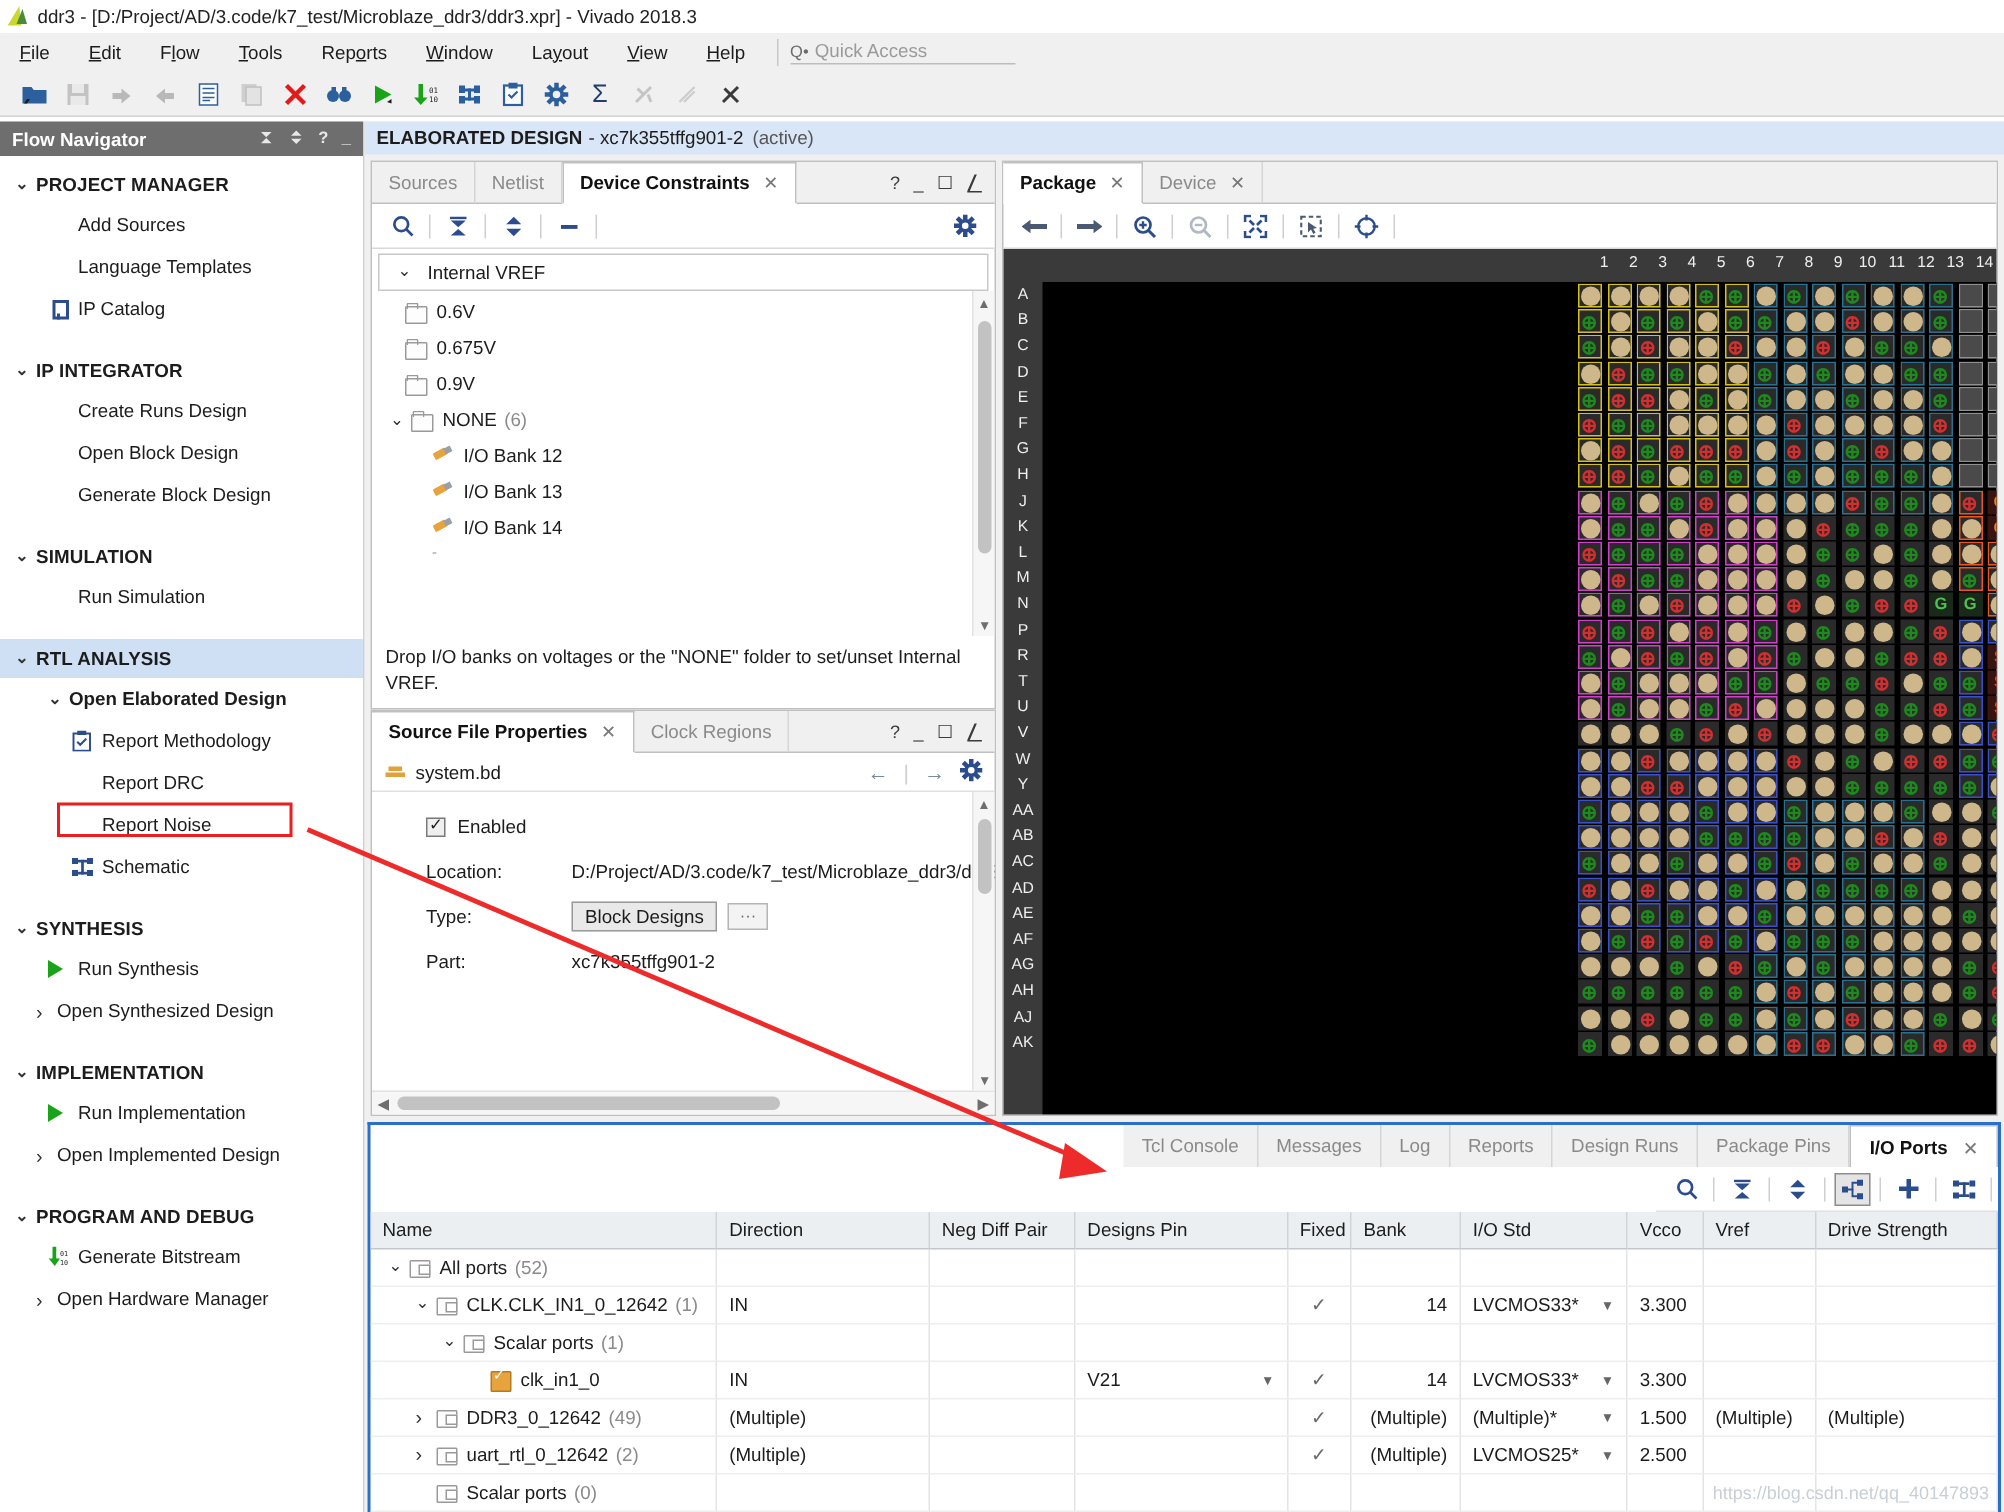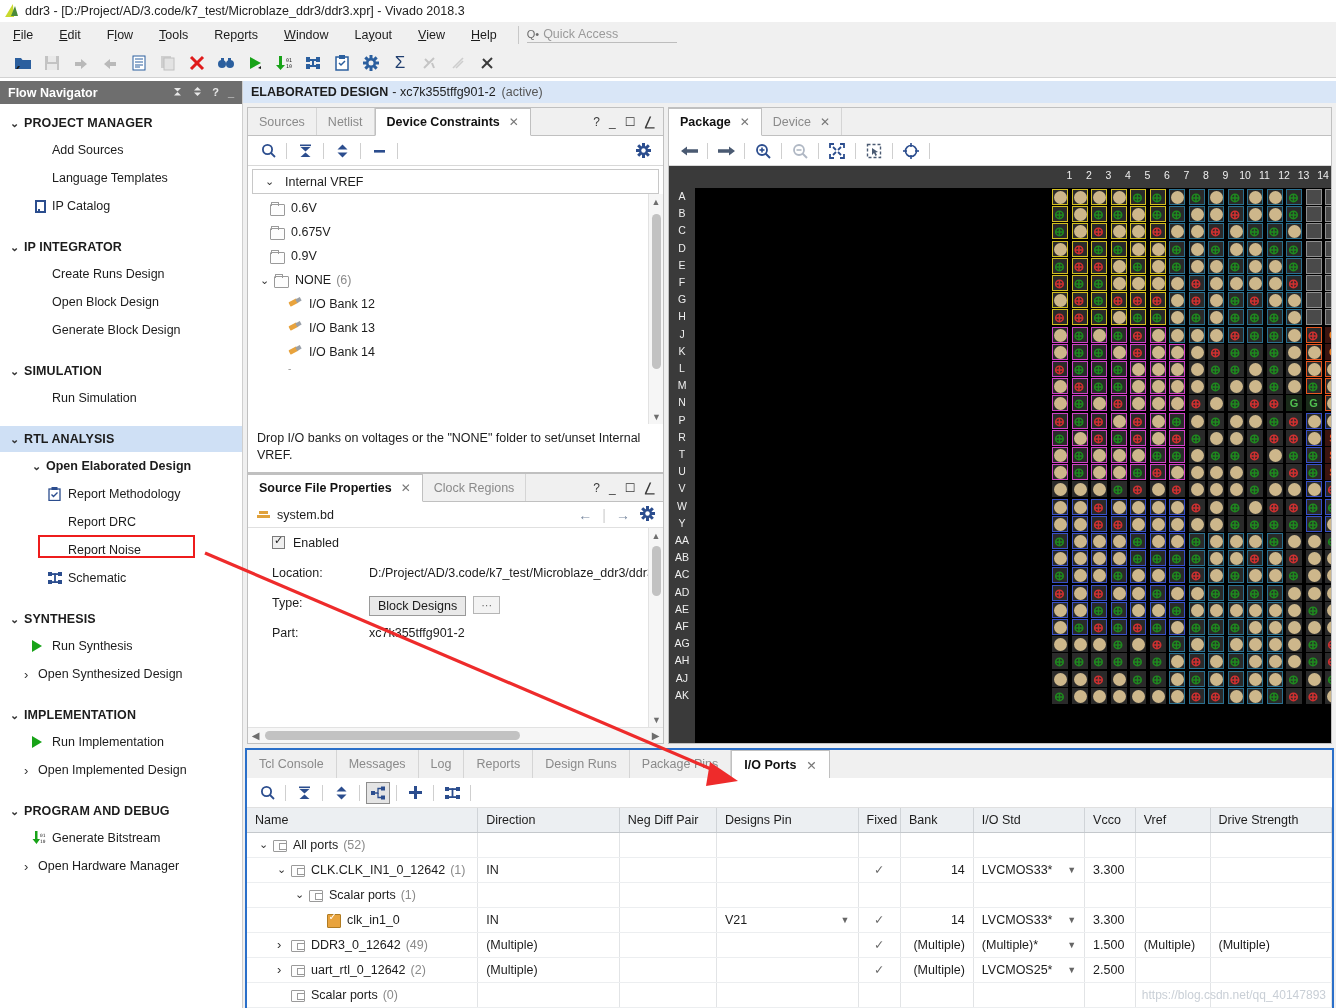--- a/index.html
+++ b/index.html
@@ -188,21 +188,21 @@
 
   
   .sfp-path { height: 26px; display: flex; align-items: center; padding-left: 9px;
               font-size: 12.5px; border-bottom: 1px solid #e0e0e0; }
   .bd-ico { width: 13px; height: 12px; margin-right: 7px; position: relative; flex: none; }
   .bd-ico::before{content:"";position:absolute;left:0;top:6px;width:13px;height:3px;background:#e0a23c;}
   .bd-ico::after{content:"";position:absolute;left:2px;top:2px;width:9px;height:3px;background:#e0a23c;}
   .sfp-nav { margin-left: auto; display: flex; align-items: center; gap: 10px; padding-right: 8px;
              color: #7a8aa0; font-size: 14px; }
   .sfp-body { flex: 1; position: relative; padding: 8px 0 0 0; overflow: hidden; }
-  .prow { display: flex; align-items: flex-start; height: 30px; padding-left: 24px; font-size: 12.5px; }
+  .prow { display: flex; align-items: center; height: 30px; padding-left: 36px; font-size: 12.5px; }
   .plabel { width: 97px; flex: none; }
   .cb { width: 13px; height: 13px; border: 1.4px solid #7a7a7a; background: #efefef;
         margin-right: 8px; position: relative; flex:none; }
   .cb::after { content: "✓"; position: absolute; left: 1px; top: -3px; font-size: 11px; color: #1b1b1b; }
   .typebox { border: 1px solid #9a9a9a; background: #e9e9e9; padding: 2px 8px; font-size: 12.5px; }
   .dots { border: 1px solid #b5b5b5; background: #f3f3f3; padding: 2px 7px; margin-left: 7px;
           color: #666; font-size: 11px; }
   .hscroll { height: 16px; background: #f6f6f6; display: flex; align-items: center;
              border-top: 1px solid #e2e2e2; }
   .hscroll .arw { width: 15px; text-align: center; color: #6e6e6e; font-size: 10px; }
@@ -234,21 +234,21 @@
   .pin .gnd { position: absolute; left: 4px; top: 3px; color: #1e8a1e; font-size: 12px;
               font-weight: bold; line-height: 13px; }
   .pin .pwr { position: absolute; left: 4px; top: 3px; color: #d03030; font-size: 12px;
               font-weight: bold; line-height: 13px; }
   .pin .lbl { position: absolute; left: 0; top: 1px; width: 18px; text-align: center;
               font-size: 11px; font-weight: bold; line-height: 16px; }
   .pin .x { position: absolute; inset: 2px; background: #555; }
 
   
   .console { flex: 1; border: 2px solid #2a6fc9; border-bottom: none; background: #fff;
-             display: flex; flex-direction: column; margin: 0 2px; }
+             display: flex; flex-direction: column; margin: 0 2px; align-items: flex-end; }
   .ctabs { height: 28px; background: #f0f0f0; display: flex; align-items: stretch; }
   .ctab { display: flex; align-items: center; padding: 0 12px; font-size: 12.5px; color: #8a8a8a;
           border-right: 1px solid #d5d5d5; }
   .ctab.active { background: #fff; color: #111; font-weight: bold; border-left: 1px solid #c0c0c0;
                  border-right: 1px solid #c0c0c0; border-top: 1px solid #c0c0c0;
                  margin-bottom: -1px; }
   .ctab .x { margin-left: 10px; color: #777; font-weight: normal; }
   .ctoolbar { height: 30px; display: flex; align-items: center; gap: 2px; padding-left: 8px;
               border-bottom: 1px solid #e0e0e0; background: #fff; }
   .pt-btn.sel { border: 1px solid #8d8d8d; background: #e4e4e4; }

